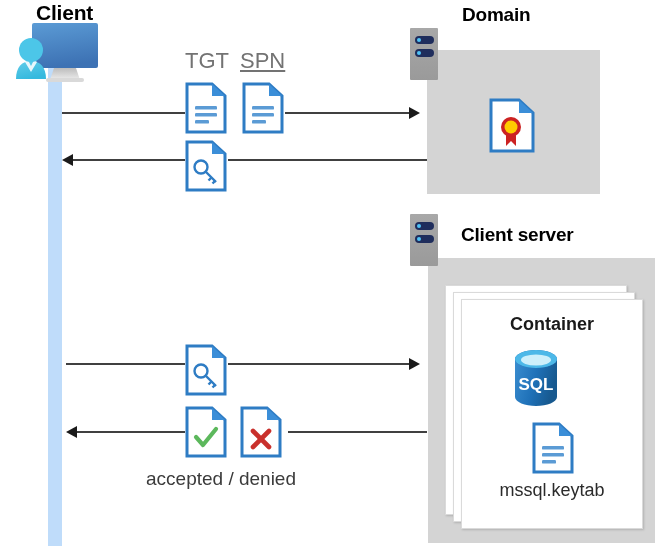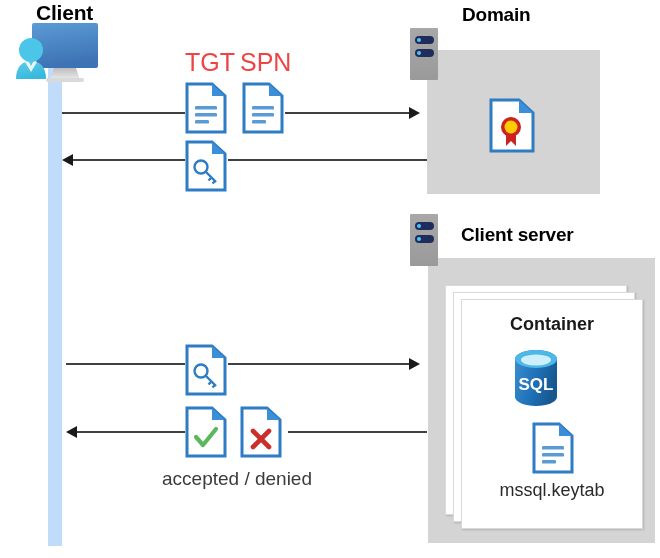--- a/index.html
+++ b/index.html
@@ -112,22 +112,22 @@
     border-bottom: 6px solid transparent;
     border-right: 11px solid #1a1a1a;
   }
 
   
   .docicon { position: absolute; }
   .docicon svg { display: block; }
 
   
   .small-label {
-    font-size: 25px;
-    color: #ef4444;
+    font-size: 22px;
+    color: #737373;
   }
   .caption {
     font-size: 19px;
     color: #3b3b3b;
   }
   .keytab-label {
     font-size: 18px;
     color: #2b2b2b;
     text-align: center;
     width: 100%;
@@ -251,21 +251,21 @@
     </div>
 
     <div class="keytab-label" style="position:absolute; left:0; top:180px;">mssql.keytab</div>
   </div>
 
   <div class="abs flowline" style="left:62px; top:112px; width:123px;"></div>
   <div class="abs flowline" style="left:285px; top:112px; width:124px;"></div>
   <div class="abs arrowhead arrow-right" style="left:409px; top:107px;"></div>
 
   <div class="abs small-label" style="left:185px; top:48px;">TGT</div>
-  <div class="abs small-label" style="left:240px; top:48px;">SPN</div>
+  <div class="abs small-label" style="left:240px; top:48px;text-decoration:underline;">SPN</div>
 
   <div class="docicon" style="left:185px; top:82px;">
     <svg width="42" height="52" viewBox="0 0 42 52">
       <path d="M2 2 H27 L40 14 V50 H2 Z" fill="#ffffff" stroke="#2e7cc4" stroke-width="3"></path>
       <path d="M27 2 L40 14 H27 Z" fill="#3b8ed8"></path>
       <rect x="10" y="24" width="22" height="3.6" rx="1.2" fill="#5b9bd5"></rect>
       <rect x="10" y="31" width="22" height="3.6" rx="1.2" fill="#5b9bd5"></rect>
       <rect x="10" y="38" width="14" height="3.6" rx="1.2" fill="#5b9bd5"></rect>
     </svg>
   </div>
@@ -328,15 +328,15 @@
     <svg width="42" height="52" viewBox="0 0 42 52">
       <path d="M2 2 H27 L40 14 V50 H2 Z" fill="#ffffff" stroke="#2e7cc4" stroke-width="3"></path>
       <path d="M27 2 L40 14 H27 Z" fill="#3b8ed8"></path>
       <g stroke="#c9302c" stroke-width="4.6" stroke-linecap="round">
         <path d="M13 25 L29 41"></path>
         <path d="M29 25 L13 41"></path>
       </g>
     </svg>
   </div>
 
-  <div class="abs caption" style="left:162px; top:468px;">accepted / denied</div>
+  <div class="abs caption" style="left:146px; top:468px;">accepted / denied</div>
 
 </div>
 
 </body></html>

